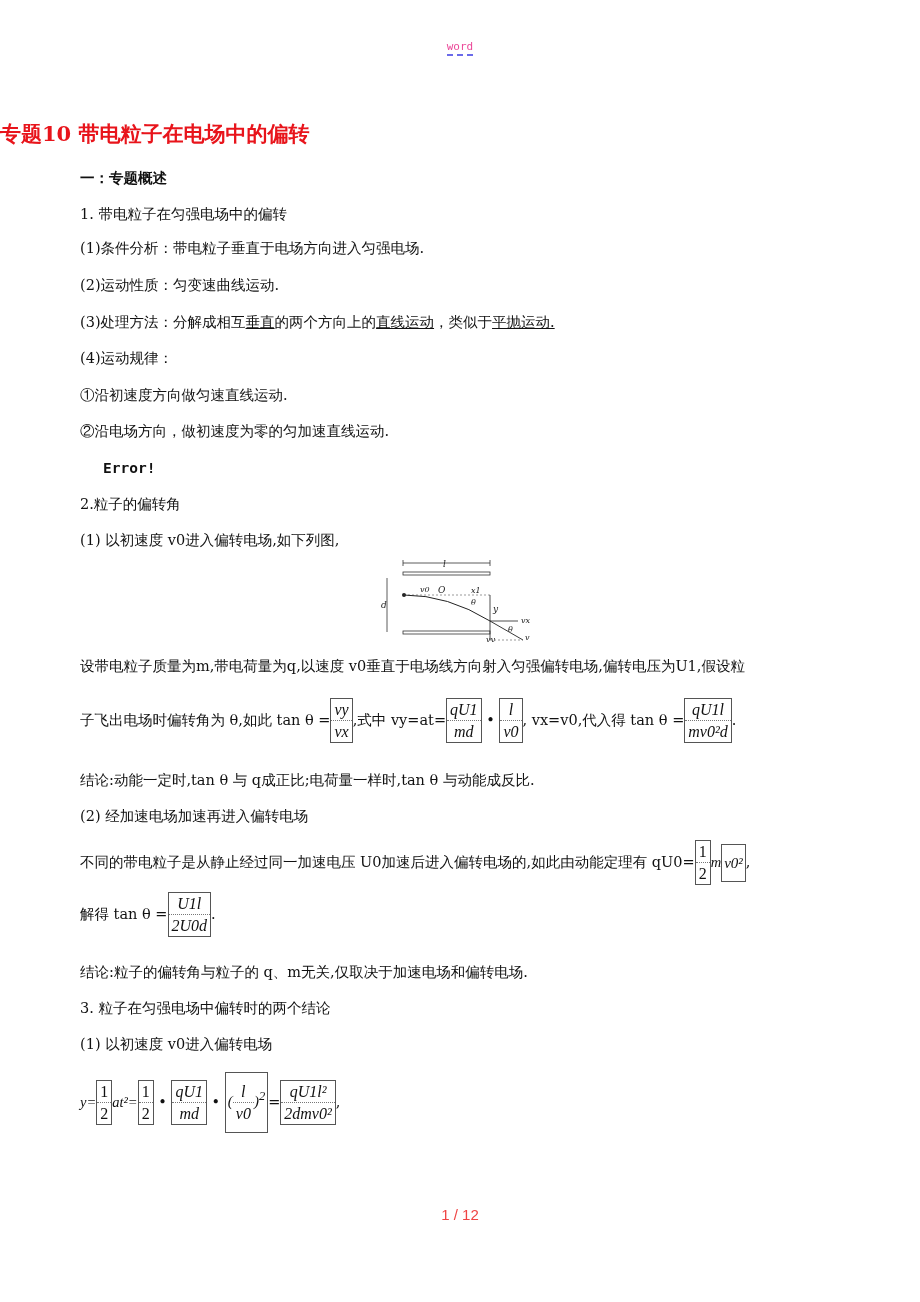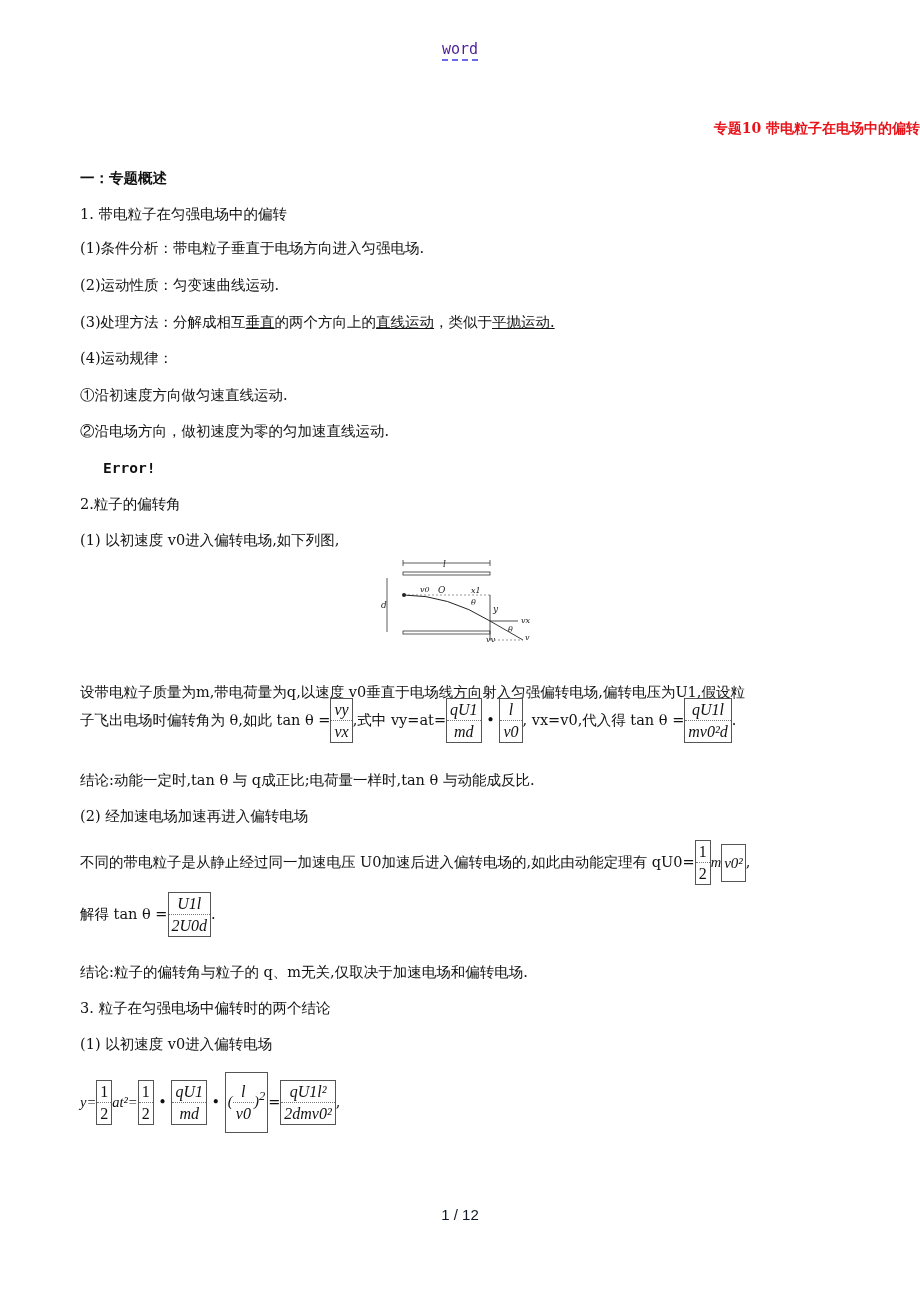--- a/index.html
+++ b/index.html
@@ -1,36 +1,36 @@
 <!DOCTYPE html>
 <html><head>
 <meta charset="utf-8">
 <style>
   html, body { margin: 0; padding: 0; background: #ffffff; }
   body { width: 920px; height: 1302px; position: relative; overflow: hidden;
          font-family: "DejaVu Serif", "Liberation Serif", serif; color: #111; }
   .abs { position: absolute; white-space: nowrap; }
-  .header-link { left: 0; width: 920px; top: 40px; text-align: center; font-size: 15px;
-                 font-family: "DejaVu Sans Mono", "Liberation Mono", monospace; color: #4c1d95; }
+  .header-link { left: 0; width: 920px; top: 40px; text-align: center; font-size: 11px;
+                 font-family: "DejaVu Sans Mono", "Liberation Mono", monospace; color: #ec4899; }
   .header-link span { border-bottom: 2px dashed #6b6bea; padding-bottom: 1px; }
-  .title { left: 0; width: 920px; top: 120px; text-align: right; font-size: 14px; color: #e8141b;
+  .title { left: 0; width: 920px; top: 120px; text-align: left; font-size: 21px; color: #e8141b;
            font-weight: bold; font-family: "DejaVu Serif", "Liberation Serif", serif; }
   .line { left: 80px; font-size: 14.5px; line-height: 20px; }
   .bold { font-weight: bold; font-family: "DejaVu Sans", "Liberation Sans", sans-serif; }
   .mono { font-family: "DejaVu Sans Mono", "Liberation Mono", monospace; font-weight: bold; margin-left: 23px; }
   .u { text-decoration: underline; }
   i.v { font-family: "Liberation Serif", serif; font-style: italic; }
   .frac { display: inline-block; vertical-align: middle; border: 1px solid #555; text-align: center;
           font-family: "Liberation Serif", serif; font-style: italic; font-size: 16px; line-height: 19px; }
   .frac .num { display: block; border-bottom: 1px dotted #777; padding: 1px 3px; }
   .frac .den { display: block; padding: 1px 3px; }
   .box { display: inline-block; border: 1px solid #555; vertical-align: middle; padding: 8px 2px;
          font-family: "Liberation Serif", serif; font-style: italic; font-size: 15px; }
   .footer { left: 0; width: 920px; top: 1206px; text-align: center; font-size: 15px;
-            font-family: "Liberation Sans", sans-serif; color: #0f172a; }
+            font-family: "Liberation Sans", sans-serif; color: #ef4444; }
   .diagram { left: 378px; top: 560px; width: 160px; height: 82px; }
 </style>
 </head>
 <body>
 
 <div class="abs header-link"><span>word</span></div>
 
 <div class="abs title">专题10 带电粒子在电场中的偏转</div>
 
 <div class="abs line bold" style="top:168px">一：专题概述</div>
@@ -68,21 +68,21 @@
   <text x="60" y="33" font-size="9" font-style="italic" fill="#222">O</text>
   <text x="93" y="33" font-size="8" font-style="italic" fill="#222">x1</text>
   <text x="93" y="45" font-size="8" font-style="italic" fill="#222">θ</text>
   <text x="115" y="52" font-size="9" font-style="italic" fill="#222">y</text>
   <text x="143" y="63" font-size="8" font-style="italic" fill="#222">vx</text>
   <text x="130" y="72" font-size="8" font-style="italic" fill="#222">θ</text>
   <text x="108" y="82" font-size="8" font-style="italic" fill="#222">vy</text>
   <text x="147" y="80" font-size="8" font-style="italic" fill="#222">v</text>
 </svg>
 
-<div class="abs line" style="top:682px">设带电粒子质量为m,带电荷量为q,以速度 v0垂直于电场线方向射入匀强偏转电场,偏转电压为U1,假设粒</div>
+<div class="abs line" style="top:656px">设带电粒子质量为m,带电荷量为q,以速度 v0垂直于电场线方向射入匀强偏转电场,偏转电压为U1,假设粒</div>
 
 <div class="abs line" style="top:698px">
   <span>子飞出电场时偏转角为 θ,如此 tan θ =</span><span class="frac"><span class="num">vy</span><span class="den">vx</span></span><span>,式中 vy=at=</span><span class="frac"><span class="num">qU1</span><span class="den">md</span></span>
   <span>•</span>
   <span class="frac"><span class="num">l</span><span class="den">v0</span></span><span>, vx=v0,代入得 tan θ =</span><span class="frac"><span class="num">qU1l</span><span class="den">mv0²d</span></span>.
 </div>
 
 <div class="abs line" style="top:770px">结论:动能一定时,tan θ 与 q成正比;电荷量一样时,tan θ 与动能成反比.</div>
 <div class="abs line" style="top:806px">(2) 经加速电场加速再进入偏转电场</div>
 

